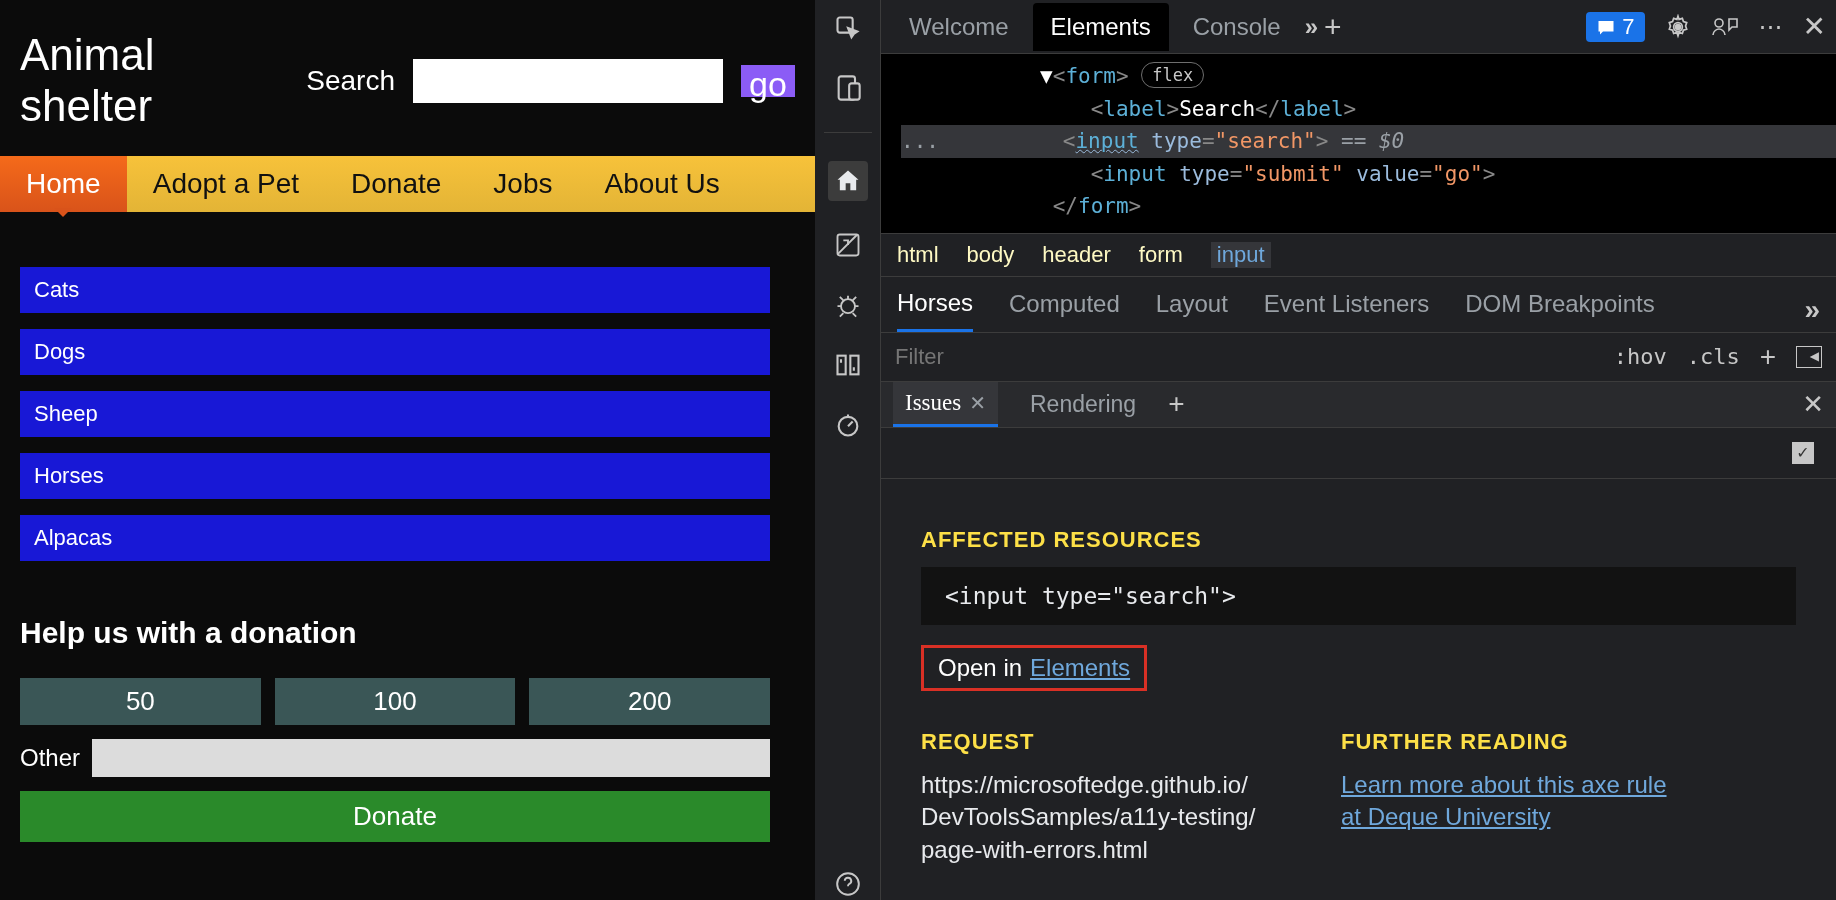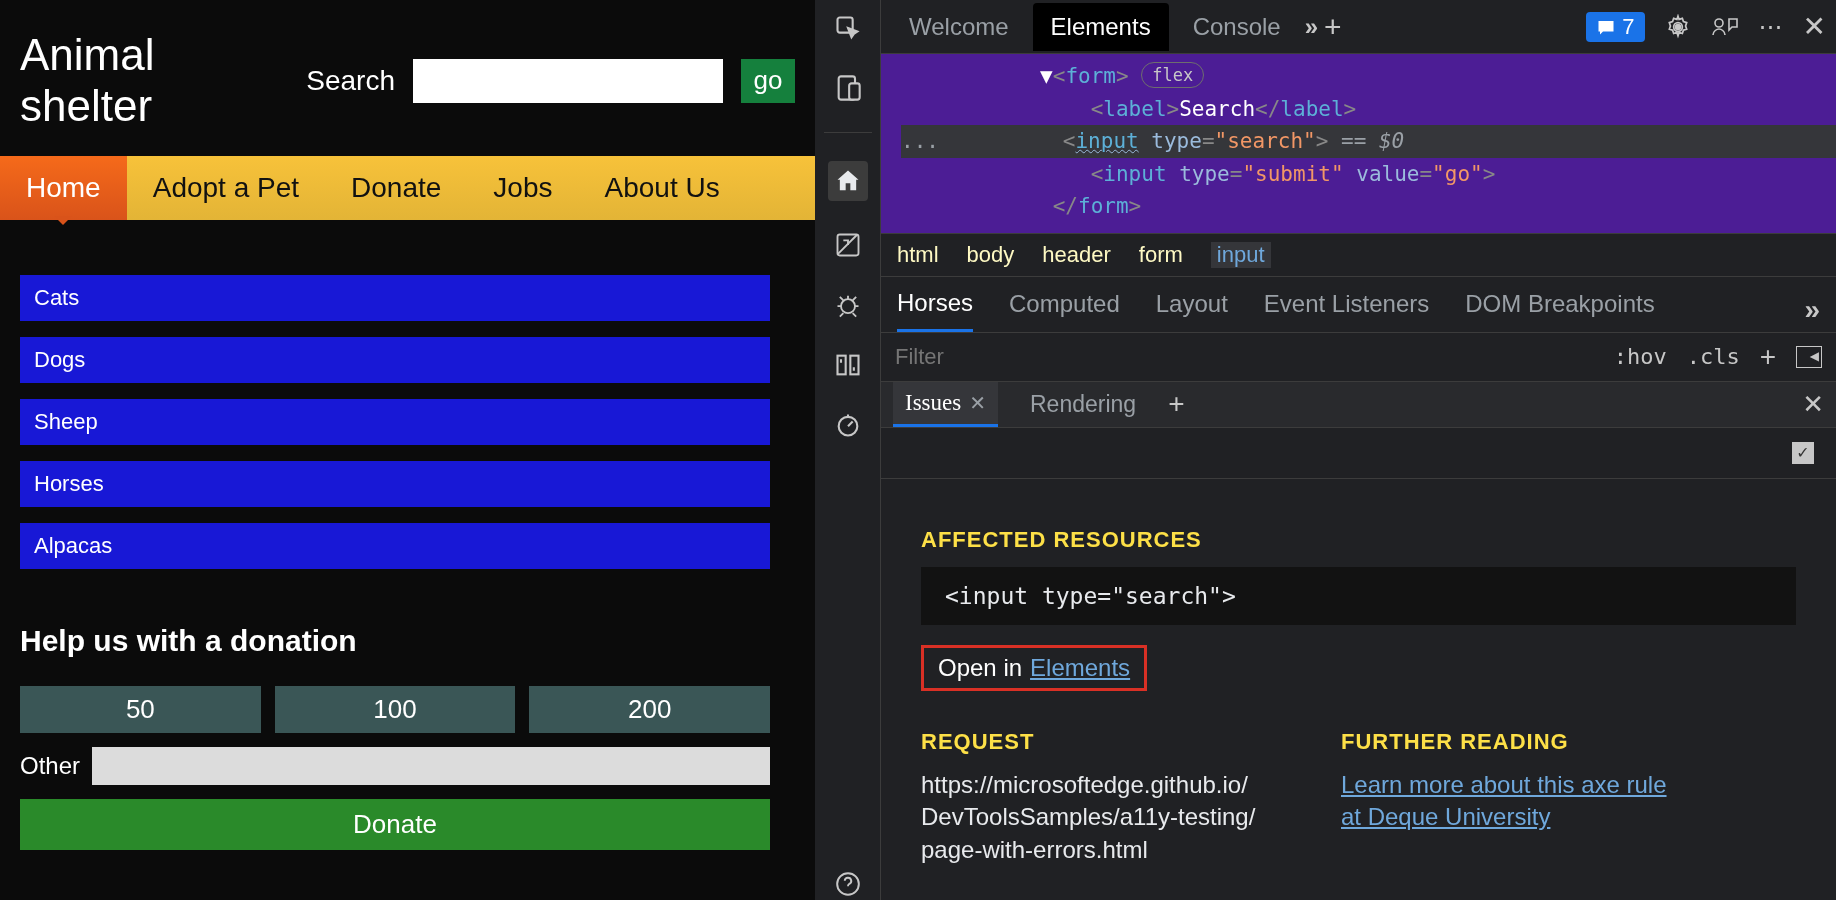--- a/index.html
+++ b/index.html
@@ -3,22 +3,22 @@
 <meta charset="utf-8">
 <style>
 * { margin: 0; padding: 0; box-sizing: border-box; }
 body { font-family: -apple-system, "Segoe UI", Arial, sans-serif; background: #0b0b0b; color: #fff; width: 1836px; height: 900px; overflow: hidden; display: flex; }
 .page { width: 815px; height: 100%; background: #0b0b0b; position: relative; }
 .header { display: flex; align-items: center; padding: 30px 20px 25px 20px; gap: 40px; }
 .site-title { font-size: 44px; font-weight: 400; line-height: 1.15; max-width: 200px; }
 .search-wrap { display: flex; align-items: center; gap: 18px; margin-left: auto; }
 .search-label { font-size: 28px; }
 .search-input { width: 310px; height: 44px; background: #fff; border: none; font-size: 20px; padding: 0 8px; }
-.go-btn { width: 54px; height: 44px; background: #15803d; color: #fff; border: none; font-size: 26px; cursor: pointer; }
-.nav { display: flex; height: 64px; background: linear-gradient(to bottom, #f7c23a, #e3b436); text-align: center; }
+.go-btn { width: 54px; height: 32px; background: #8b5cf6; color: #fff; border: none; font-size: 34px; cursor: pointer; }
+.nav { display: flex; height: 56px; background: linear-gradient(to bottom, #f7c23a, #e3b436); text-align: center; }
 .nav-item { padding: 0 26px; display: flex; align-items: center; font-size: 28px; color: #111; cursor: pointer; position: relative; }
 .nav-item.active { background: linear-gradient(to bottom, #f56a1a, #d9531a); color: #fff; }
 .nav-item.active::after { content: ""; position: absolute; bottom: -14px; left: 50%; margin-left: -9px; border: 9px solid transparent; border-top-color: #d9531a; }
 .content { padding: 55px 20px 20px 20px; }
 .animal-item { background: #1818d6; color: #fff; font-size: 22px; padding: 10px 14px; margin-bottom: 16px; width: 750px; cursor: pointer; }
 .donate-section { margin-top: 55px; }
 .donate-title { font-size: 30px; font-weight: 700; margin-bottom: 28px; }
 .amount-row { display: flex; gap: 14px; width: 750px; }
 .amount-btn { flex: 1; background: #3a5656; color: #fff; font-size: 26px; text-align: center; padding: 8px 0; cursor: pointer; }
 .other-row { display: flex; align-items: center; gap: 12px; margin-top: 14px; width: 750px; }
@@ -34,21 +34,21 @@
 .rail-spacer { flex: 1; }
 
 .dt-main { flex: 1; display: flex; flex-direction: column; }
 .dt-tabs { display: flex; align-items: center; height: 54px; background: #202124; border-bottom: 1px solid #3c3c3c; padding: 0 10px; gap: 6px; }
 .dt-tab { padding: 10px 18px; font-size: 24px; color: #9aa0a6; cursor: pointer; }
 .dt-tab.active { background: #000; color: #fff; border-radius: 4px 4px 0 0; }
 .dt-tabs-right { margin-left: auto; display: flex; align-items: center; gap: 20px; }
 .issues-badge { background: #1a73e8; color: #fff; border-radius: 4px; padding: 2px 10px; font-size: 22px; display: flex; align-items: center; gap: 6px; }
 .ic { color: #c7c7c7; cursor: pointer; font-size: 24px; }
 
-.dom-panel { background: #4c1d95; font-family: Menlo, Consolas, monospace; font-size: 21px; padding: 6px 0 10px 20px; line-height: 1.55; }
+.dom-panel { background: #000000; font-family: Menlo, Consolas, monospace; font-size: 21px; padding: 6px 0 10px 20px; line-height: 1.55; }
 .dom-line { white-space: pre; }
 .dom-selected { background: #35363a; display: flex; align-items: center; }
 .dom-ellipsis { color: #9aa0a6; display: inline-block; width: 48px; }
 .flex-badge { border: 1px solid #6e6e6e; border-radius: 14px; padding: 0 10px; color: #c7c7c7; font-size: 17px; display: inline-block; line-height: 24px; vertical-align: 2px; }
 .tag-angle { color: #888; }
 .tag-name { color: #5db0d7; }
 .attr-name { color: #9bbbdc; }
 .attr-val { color: #f29766; }
 .wavy { text-decoration: wavy underline #9bbbdc; text-decoration-thickness: 1px; }
 .eq0 { color: #9aa0a6; font-style: italic; }

